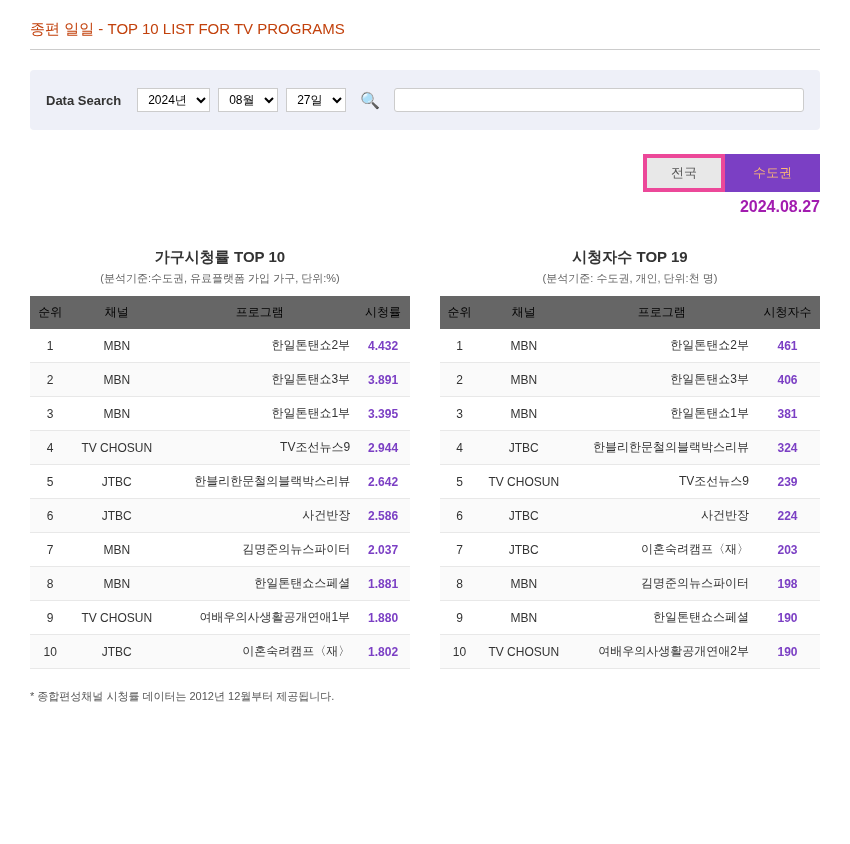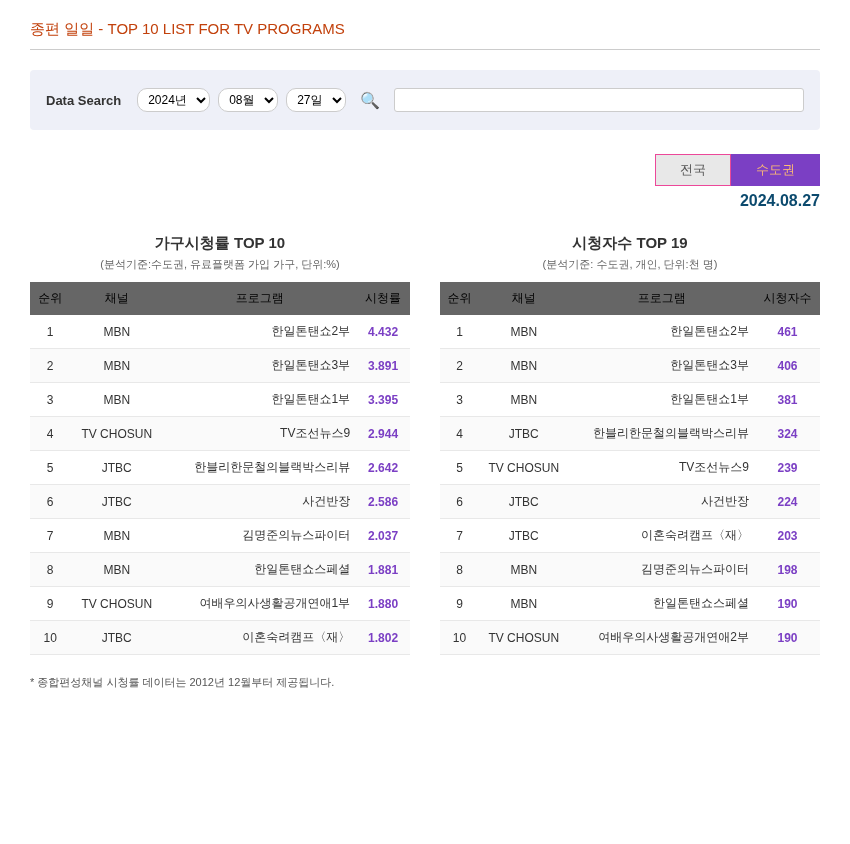--- a/index.html
+++ b/index.html
@@ -27,21 +27,21 @@
       gap: 8px;
     }
     .search-label {
       font-weight: bold;
       font-size: 13px;
       margin-right: 8px;
       white-space: nowrap;
     }
     .search-select {
       border: 1px solid #ccc;
-      border-radius: 10px;
+      border-radius: 0;
       padding: 3px 6px;
       font-size: 12px;
       background: #fff;
       cursor: pointer;
     }
     .search-icon-btn {
       background: none;
       border: none;
       cursor: pointer;
       font-size: 16px;
@@ -58,38 +58,38 @@
     }
     .region-buttons {
       display: flex;
       justify-content: flex-end;
       gap: 0;
       margin-bottom: 6px;
     }
     .region-btn {
       padding: 6px 24px;
       font-size: 13px;
-      border: 1px solid #ec4899;
+      border: 4px solid #ec4899;
       cursor: pointer;
     }
     .region-btn.inactive {
       background: #e8e8e8;
       color: #555;
     }
     .region-btn.active {
       background: #7b3fc4;
       color: #fdba74;
       border-color: #7b3fc4;
     }
     .date-display {
       text-align: right;
-      color: #0c4a6e;
+      color: #a21caf;
       font-size: 16px;
       font-weight: bold;
-      margin-bottom: 24px;
+      margin-bottom: 32px;
     }
     .tables-container {
       display: flex;
       gap: 30px;
     }
     .table-section {
       flex: 1;
     }
     .table-title {
       text-align: center;

